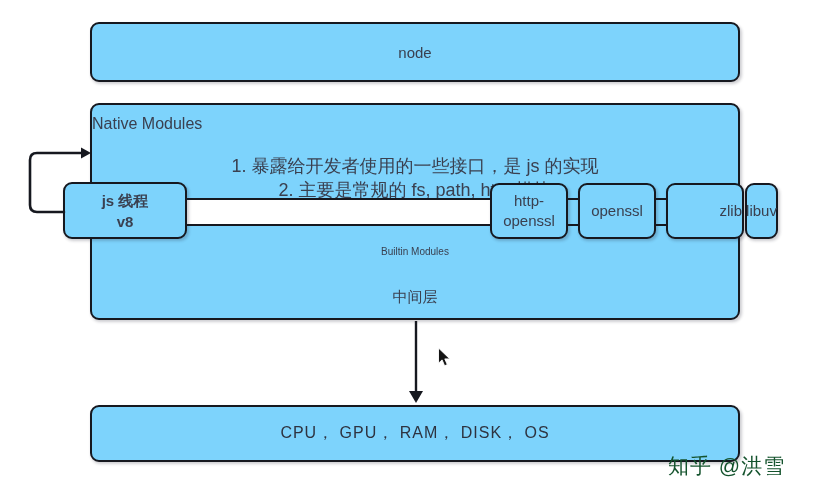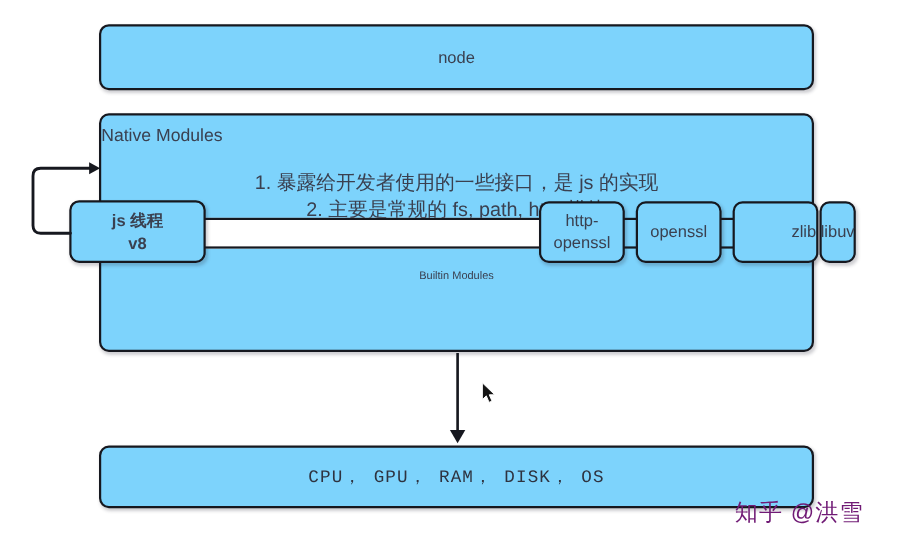--- a/index.html
+++ b/index.html
@@ -17,58 +17,59 @@
     border-radius:9px;
     display:flex; flex-direction:column;
     align-items:center; justify-content:center;
     box-shadow:1.5px 2px 3px rgba(30,30,50,0.22);
     font-size:15px;
     z-index:3;
   }
   .node-box   { left:90px;  top:22px;  width:650px; height:60px;  z-index:1; }
   .container-box { left:90px; top:103px; width:650px; height:217px; z-index:1; justify-content:flex-start; }
   .bottom-box { left:90px; top:405px; width:650px; height:57px; z-index:1;
-                font-family:Liberation Mono, monospace;
+                font-family:Liberation Sans, sans-serif;
                 font-size:16px; letter-spacing:1px; color:#2e3340; }
   .native-title { position:absolute; top:10px; left:0; width:100%; font-size:16px; }
   .notes { position:absolute; top:49px; left:0; width:100%; text-align:center; font-size:18px; line-height:24px; }
   .builtin { position:absolute; top:141px; left:0; width:100%; text-align:center; font-size:10px; }
   .middle  { position:absolute; top:183px; left:0; width:100%; text-align:center; font-size:15px; }
   .channel {
     position:absolute; left:140px; top:198px; width:390px; height:28px;
     background:#ffffff; border-top:2px solid #16181f; border-bottom:2px solid #16181f;
     z-index:2;
   }
   .connector { position:absolute; height:2px; width:14px; background:#16181f; z-index:2; }
   .js-box { left:63px; top:182px; width:124px; height:57px; font-weight:bold; line-height:21px; z-index:4; }
   .lib-box { top:183px; height:56px; line-height:20px; }
   .arrow-svg { position:absolute; z-index:4; }
   .watermark {
     position:absolute; left:668px; top:452px; width:163px;
-    font-size:21px; color:#701a75; letter-spacing:1px; z-index:5;
+    font-size:21px; color:#14532d; letter-spacing:1px; z-index:5;
     white-space:nowrap;
   }
   .cursor { position:absolute; left:437px; top:347px; z-index:6; }
 </style>
 </head>
 <body>
 
 <div class="canvas">
 
   <div class="box node-box">
     <span>node</span>
   </div>
 
   <div class="box container-box">
     <div class="native-title">Native Modules</div>
     <div class="notes">
       <div>1. 暴露给开发者使用的一些接口，是 js 的实现</div>
       <div>2. 主要是常规的 fs, path, http 模块</div>
     </div>
     <div class="builtin">Builtin Modules</div>
+    <div class="middle">中间层</div>
   </div>
 
   <div class="channel"></div>
 
   <div class="connector" style="left:565px; top:198px;"></div>
   <div class="connector" style="left:565px; top:224px;"></div>
   <div class="connector" style="left:653px; top:198px;"></div>
   <div class="connector" style="left:653px; top:224px;"></div>
 
   <div class="box js-box">

